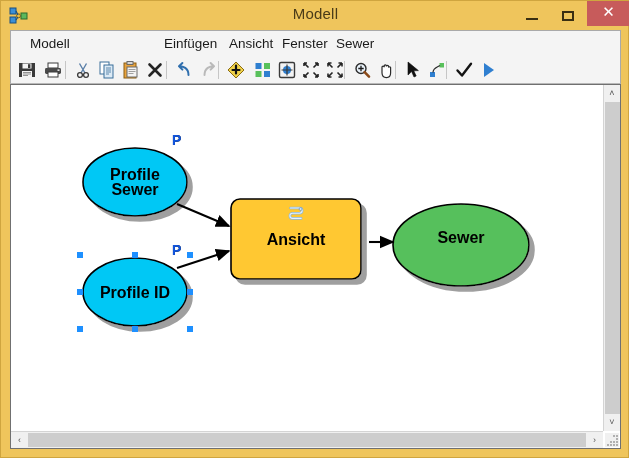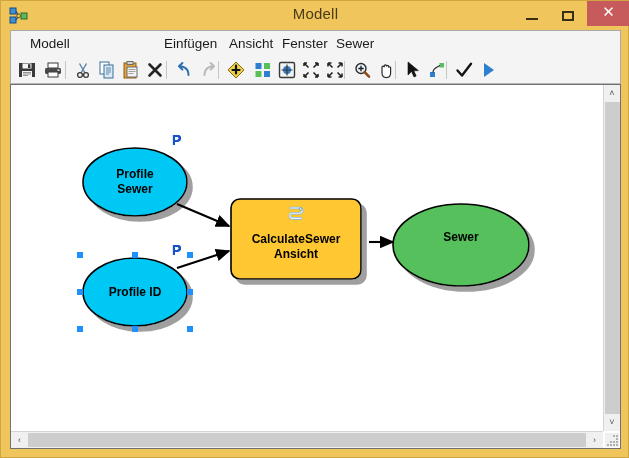--- a/index.html
+++ b/index.html
@@ -182,21 +182,21 @@
     position: absolute; width: 2px; height: 2px; background: #b0b0b0;
   }
 
   
   #graph { position: absolute; left: 0; top: 0; width: 592px; height: 346px; }
 
   .node-label {
     position: absolute;
     text-align: center;
     font-weight: bold;
-    font-size: 12px;
+    font-size: 16px;
     color: #000;
     pointer-events: none;
     line-height: 15px;
   }
   .p-badge {
     position: absolute;
     font-weight: bold;
     font-size: 14px;
     color: #1155dd;
     text-shadow: 0 0 0 #000;
@@ -374,21 +374,20 @@
           <div class="node-label" style="left: 72px; width: 104px; top: 82px;">
             <div>Profile</div>
             <div>Sewer</div>
           </div>
           <div class="p-badge" style="left: 161px; top: 47px;">P</div>
           <div class="node-label" style="left: 72px; width: 104px; top: 199.5px;">
             <div>Profile ID</div>
           </div>
           <div class="p-badge" style="left: 161px; top: 157px;">P</div>
           <div class="node-label" style="left: 220px; width: 130px; top: 147px;">
-            <div>CalculateSewer</div>
             <div>Ansicht</div>
           </div>
           <div class="node-label" style="left: 382px; width: 136px; top: 145px;">
             <div>Sewer</div>
           </div>
           <div class="handle" style="left: 66px; top: 167px;"></div>
           <div class="handle" style="left: 121px; top: 167px;"></div>
           <div class="handle" style="left: 176px; top: 167px;"></div>
           <div class="handle" style="left: 66px; top: 204px;"></div>
           <div class="handle" style="left: 176px; top: 204px;"></div>

